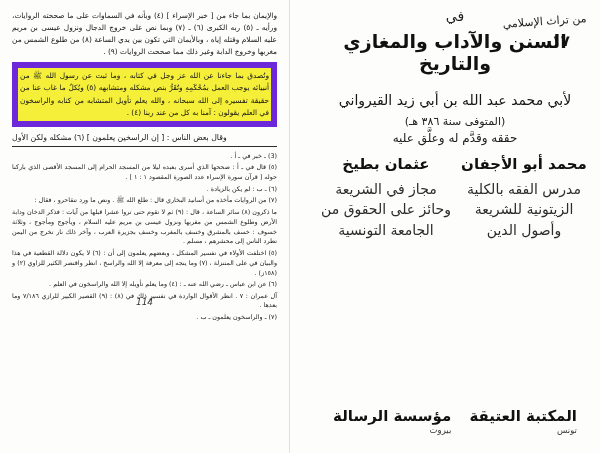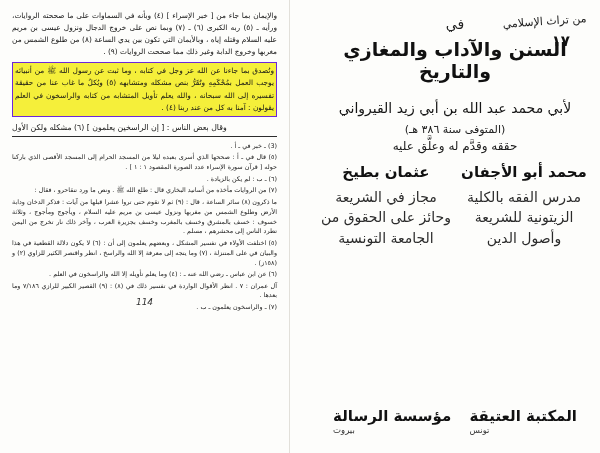--- a/index.html
+++ b/index.html
@@ -61,21 +61,20 @@
   }
   .big-title {
     margin-top: 62px;
     font-size: 36px;
     font-weight: bold;
     color: #111;
     letter-spacing: -1px;
     line-height: 1.15;
   }
   .small-fi {
-    margin-top: 8px;
     font-size: 14px;
     color: #222;
   }
   .sub-title {
     margin-top: 6px;
     font-size: 19px;
     font-weight: bold;
     color: #111;
   }
   .author {
@@ -124,21 +123,21 @@
     bottom: 18px;
     right: 0;
     left: 0;
     display: flex;
     flex-direction: row;
     justify-content: space-around;
     padding: 0 14px;
     box-sizing: border-box;
   }
   .pub {
-    text-align: left;
+    text-align: right;
   }
   .pub .pname {
     font-size: 15px;
     font-weight: bold;
     color: #111;
   }
   .pub .pcity {
     display: block;
     font-size: 8.5px;
     color: #333;
@@ -165,21 +164,21 @@
     margin: 0 0 2px 0;
   }
   .highlight {
     background: #f5ef3a;
     padding: 2px 2px;
     display: block;
     font-size: 7.4px;
     line-height: 1.66;
     text-align: justify;
     margin-top: 4px;
-    border: 1px solid #6d28d9;
+    border: 6px solid #6d28d9;
   }
   .mid-line {
     font-size: 7.8px;
     margin-top: 6px;
     text-align: left;
   }
   .rule {
     height: 1px;
     background: #2c2c2c;
     margin: 4px 0 5px 0;

